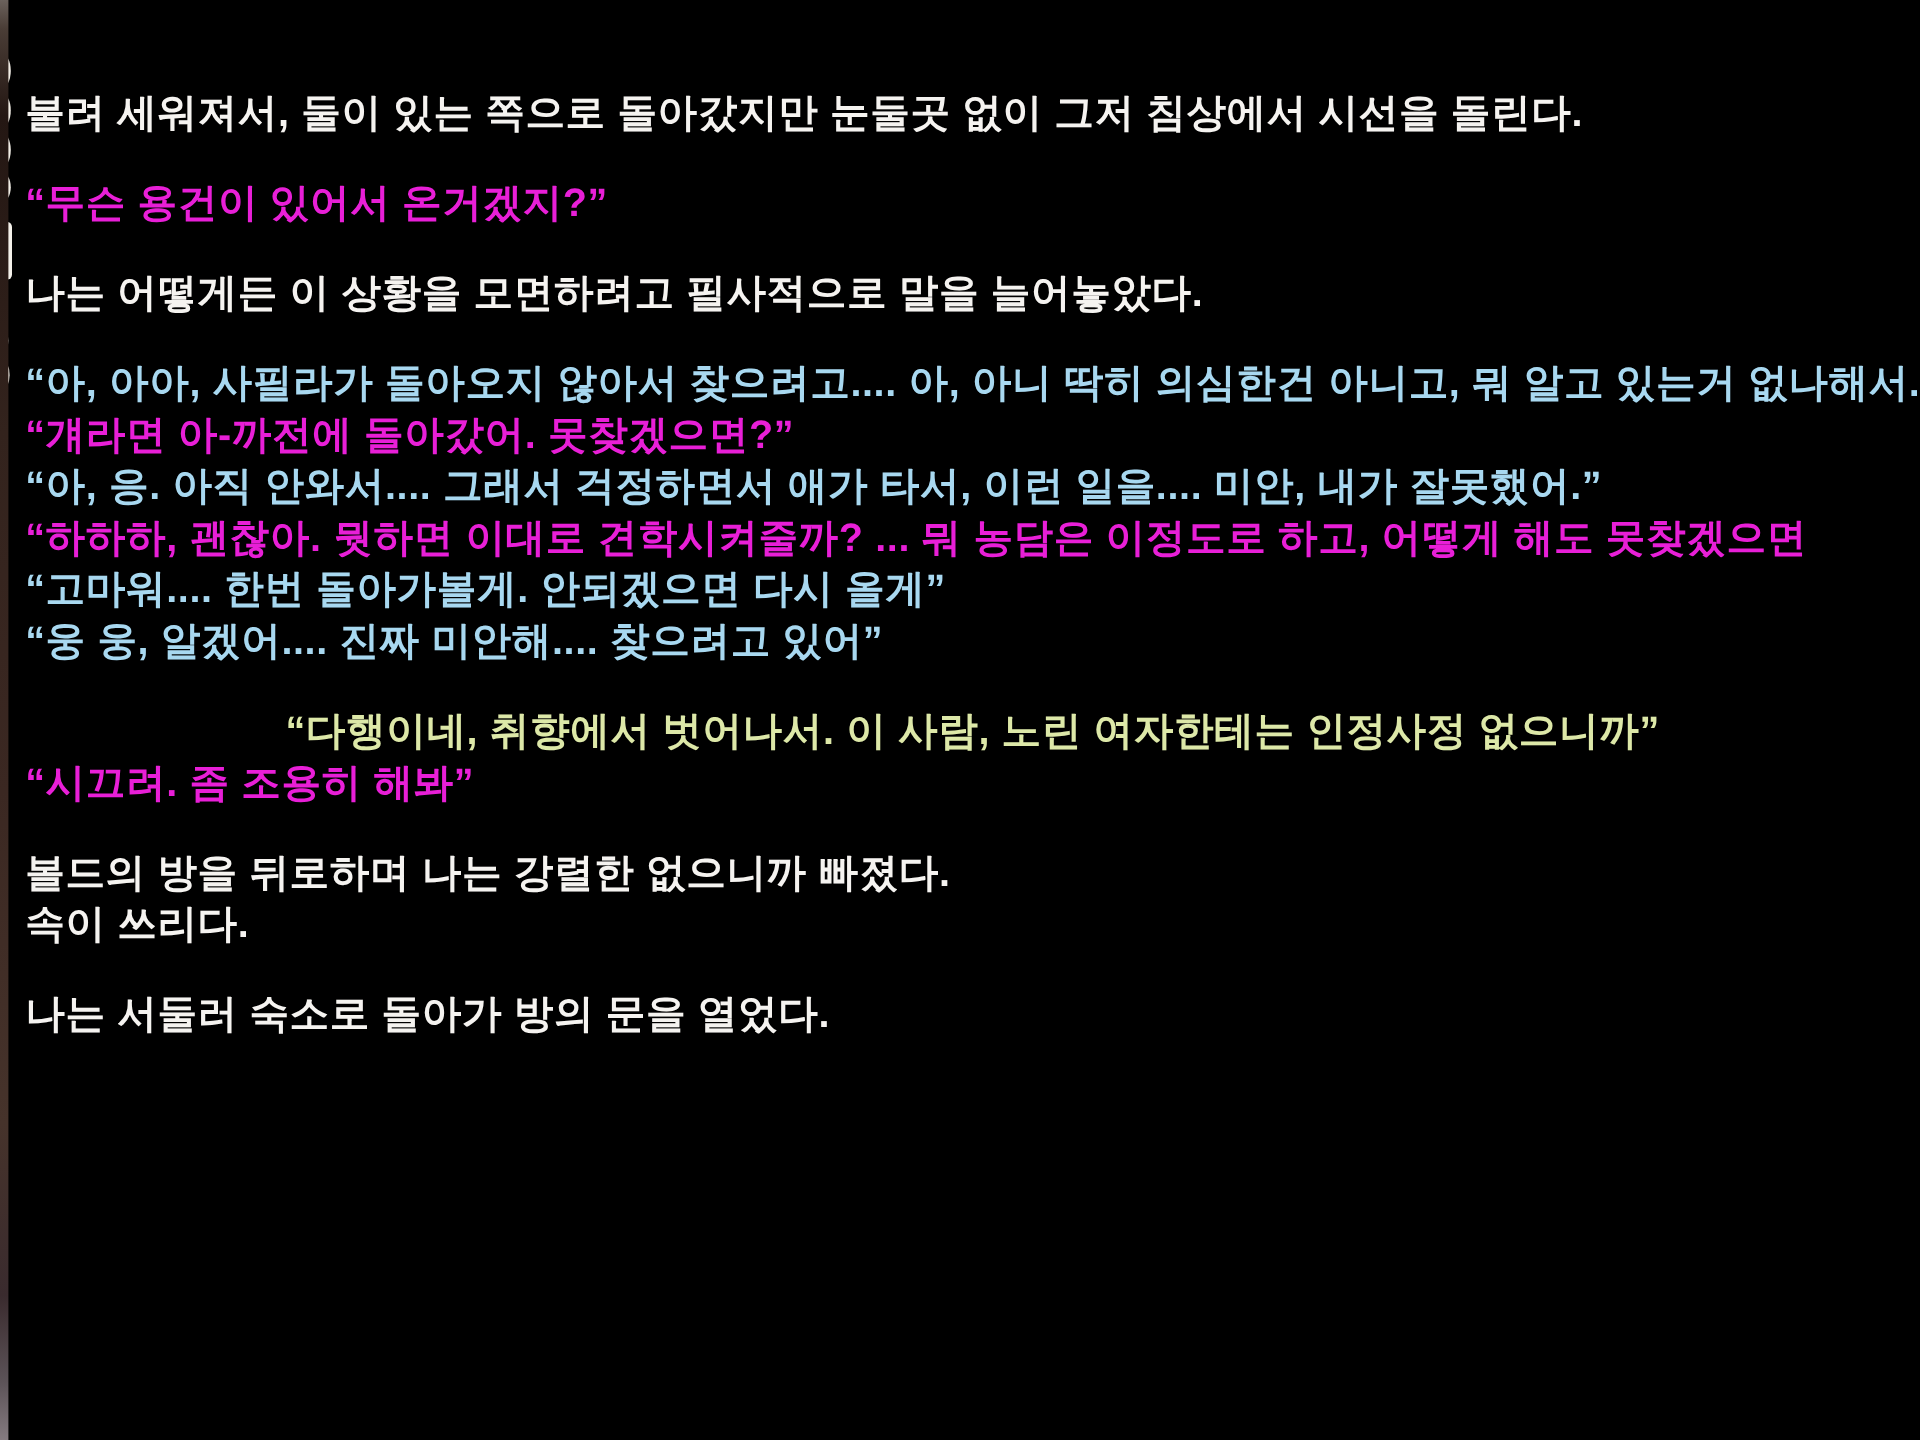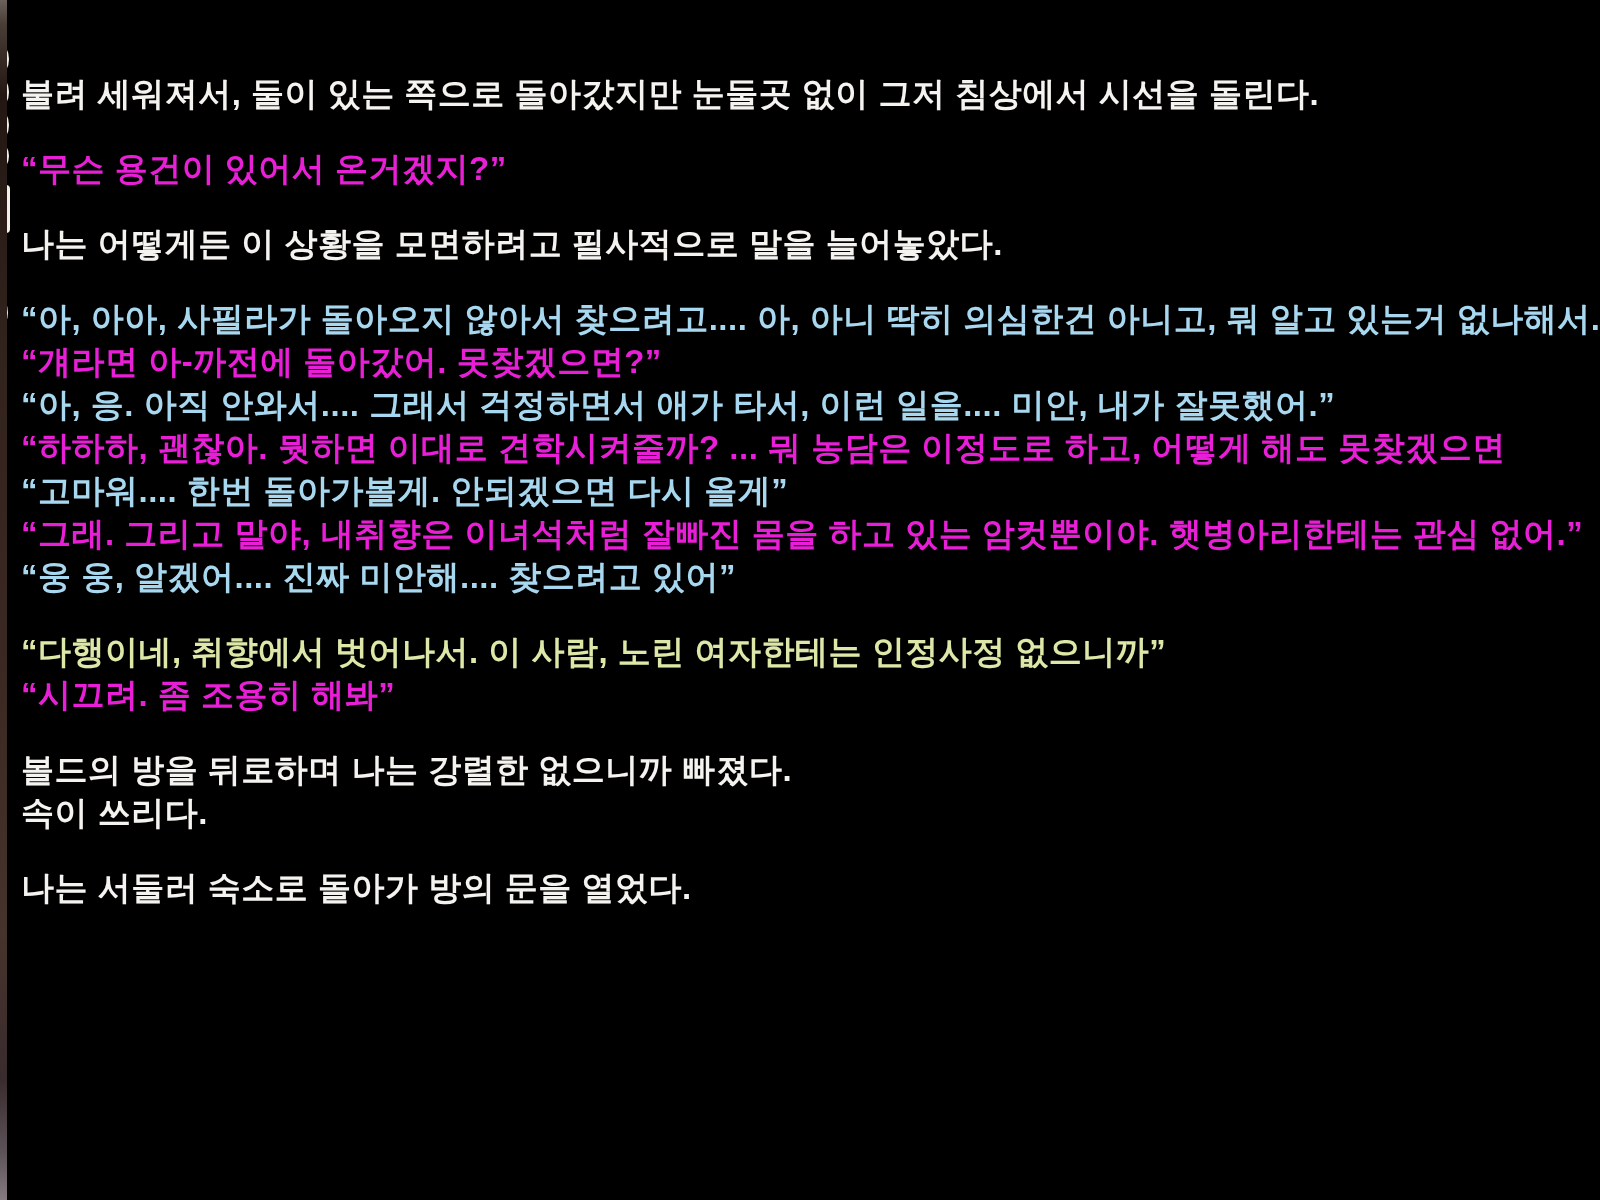--- a/index.html
+++ b/index.html
@@ -55,21 +55,21 @@
   .text-line {
     font-size: 33px;
     font-weight: bold;
     line-height: 43px;
     white-space: nowrap;
     letter-spacing: 0.5px;
   }
   .c-white      { color: var(--c-white); }
   .c-magenta    { color: var(--c-magenta); }
   .c-lightblue  { color: var(--c-lightblue); }
-  .c-paleyellow { color: var(--c-paleyellow); }
+  .c-paleyellow { color: var(--c-paleyellow); text-align: center; }
 </style>
 </head>
 <body style="background: rgb(0, 0, 0);">
 
 <div class="page-edge-strip"></div>
 
 <div class="bubble-bump" style="top:44px;  height:30px;"></div>
 <div class="bubble-bump" style="top:77px;  height:30px;"></div>
 <div class="bubble-bump" style="top:110px; height:30px;"></div>
 <div class="bubble-bump" style="top:143px; height:26px;"></div>
@@ -86,21 +86,20 @@
     </div>
     <div class="paragraph">
       <div class="text-line c-white">나는 어떻게든 이 상황을 모면하려고 필사적으로 말을 늘어놓았다.</div>
     </div>
     <div class="paragraph">
       <div class="text-line c-lightblue">“아, 아아, 사필라가 돌아오지 않아서 찾으려고.... 아, 아니 딱히 의심한건 아니고, 뭐 알고 있는거 없나해서...”</div>
       <div class="text-line c-magenta">“걔라면 아-까전에 돌아갔어. 못찾겠으면?”</div>
       <div class="text-line c-lightblue">“아, 응. 아직 안와서.... 그래서 걱정하면서 애가 타서, 이런 일을.... 미안, 내가 잘못했어.”</div>
       <div class="text-line c-magenta">“하하하, 괜찮아. 뭣하면 이대로 견학시켜줄까? ... 뭐 농담은 이정도로 하고, 어떻게 해도 못찾겠으면</div>
       <div class="text-line c-lightblue">“고마워.... 한번 돌아가볼게. 안되겠으면 다시 올게”</div>
-      <div class="text-line c-magenta">“그래. 그리고 말야, 내취향은 이녀석처럼 잘빠진 몸을 하고 있는 암컷뿐이야. 햇병아리한테는 관심 없어.”</div>
       <div class="text-line c-lightblue">“웅 웅, 알겠어.... 진짜 미안해.... 찾으려고 있어”</div>
     </div>
     <div class="paragraph">
       <div class="text-line c-paleyellow">“다행이네, 취향에서 벗어나서. 이 사람, 노린 여자한테는 인정사정 없으니까”</div>
       <div class="text-line c-magenta">“시끄려. 좀 조용히 해봐”</div>
     </div>
     <div class="paragraph">
       <div class="text-line c-white">볼드의 방을 뒤로하며 나는 강렬한 없으니까 빠졌다.</div>
       <div class="text-line c-white">속이 쓰리다.</div>
     </div>

